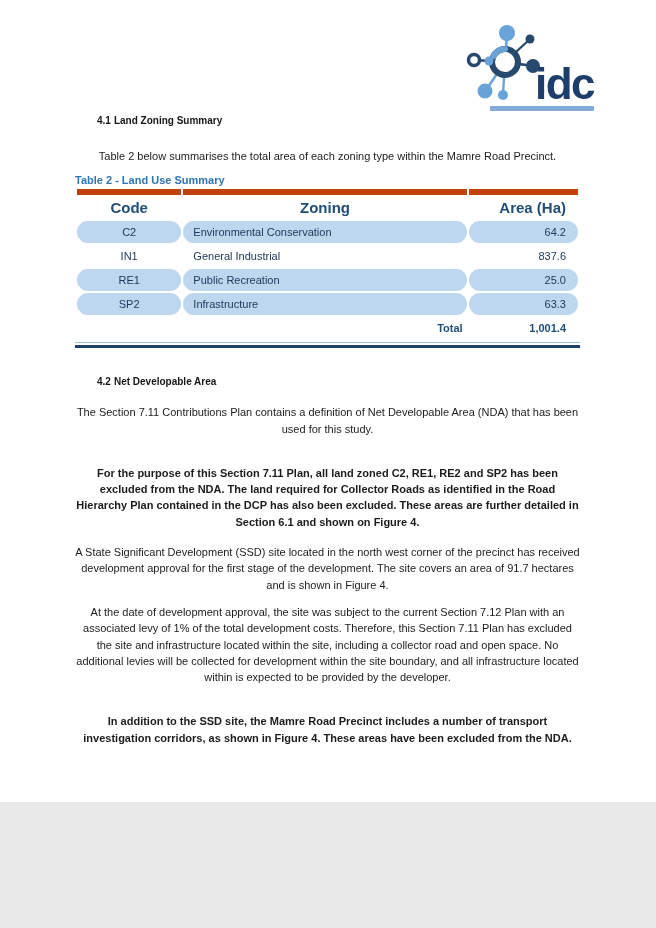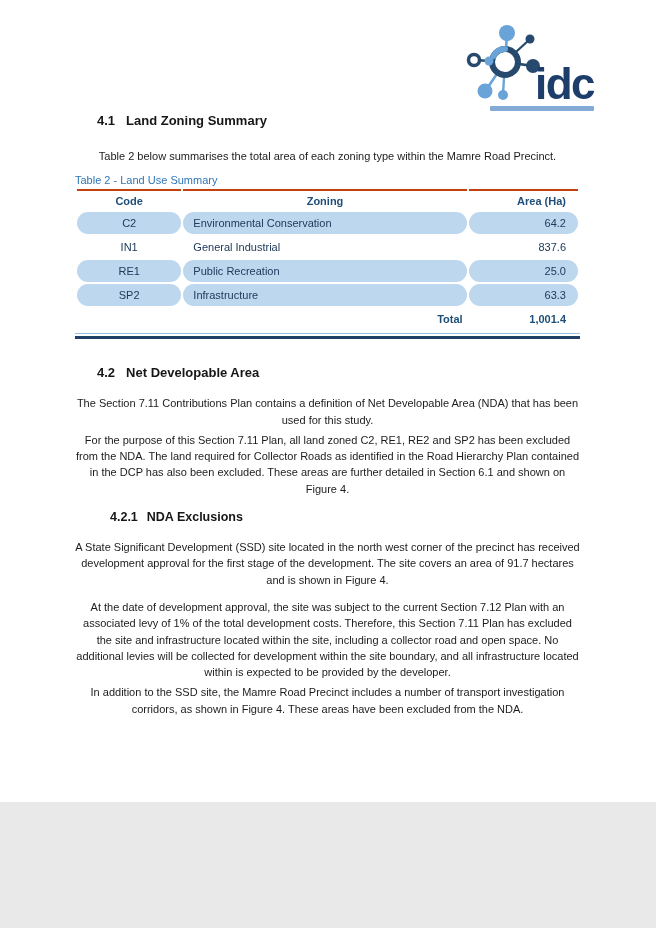--- a/index.html
+++ b/index.html
@@ -15,33 +15,33 @@
   }
   .content{position:absolute;left:75px;top:0;width:505px;}
 
   
   .logo{position:absolute;top:20px;right:62px;display:flex;flex-direction:column;align-items:flex-end;}
   .logo-row{display:flex;align-items:flex-end;}
   .logo-text{font-size:44px;line-height:0.82;color:#1d3e6b;font-weight:600;letter-spacing:-1.5px;margin-left:-8px;}
   .logo-tagline{width:104px;height:5px;background:#84abd6;margin-top:4px;border-radius:1px;}
 
   
-  .h1{display:flex;gap:11px;font-size:13px;font-weight:bold;color:#161616;line-height:16px;}
+  .h1{display:flex;gap:3px;font-size:10px;font-weight:bold;color:#161616;line-height:16px;}
   .h41{margin:113px 0 0 22px;}
   .h42{margin:26px 0 0 22px;}
   .h421{display:flex;gap:9px;font-size:12.5px;font-weight:bold;color:#161616;line-height:15px;margin:13px 0 0 35px;}
   .para{font-size:11px;line-height:16.3px;color:#1c1c1c;margin:0;text-align:center;}
-  .mt19{margin-top:19px;}.mt14{margin-top:14px;}.mt10{margin-top:4px;}.mt11{margin-top:11px;}
+  .mt19{margin-top:19px;}.mt14{margin-top:14px;}.mt10{margin-top:28px;font-weight:bold;}.mt11{margin-top:11px;}
 
   
-  .tbl-caption{margin-top:10px;font-size:11px;font-weight:normal;color:#2e75b5;}
+  .tbl-caption{margin-top:10px;font-size:11px;font-weight:bold;color:#2e75b5;}
   table.zoning{width:100%;border-collapse:separate;border-spacing:2px 2px;margin-top:1px;table-layout:fixed;}
   table.zoning th{
-    border-top:2px solid #c2410c;
-    font-size:11px;font-weight:bold;color:#1f4e79;
+    border-top:6px solid #c2410c;
+    font-size:15px;font-weight:bold;color:#1f4e79;
     padding:4px 6px 3px 6px;
   }
   table.zoning td{font-size:11px;color:#203a5c;padding:4px 6px;height:14px;border-radius:11px;}
   .col-code{width:21%;} .col-zone{width:57%;} .col-area{width:22%;}
   .cell-code{text-align:center;}
   .cell-zone{text-align:left;padding-left:10px !important;}
   .cell-area{text-align:right;padding-right:12px !important;}
   th.cell-area{text-align:right;}
   tr.band td{background:#bdd7ee;}
   tr.total td{font-weight:bold;color:#1f4e79;background:transparent;}
@@ -140,24 +140,20 @@
     <div class="table-bottom"></div>
 
     <div class="h1 h42">
       <span>4.2</span>
       <span>Net Developable Area</span>
     </div>
 
     <p class="para mt14">The Section 7.11 Contributions Plan contains a definition of Net Developable Area (NDA) that has been used for this study.</p>
     <p class="para mt10">For the purpose of this Section 7.11 Plan, all land zoned C2, RE1, RE2 and SP2 has been excluded from the NDA. The land required for Collector Roads as identified in the Road Hierarchy Plan contained in the DCP has also been excluded. These areas are further detailed in Section 6.1 and shown on Figure 4.</p>
 
-    <div class="h421">
-      <span>4.2.1</span>
-      <span>NDA Exclusions</span>
-    </div>
 
     <p class="para mt14">A State Significant Development (SSD) site located in the north west corner of the precinct has received development approval for the first stage of the development. The site covers an area of 91.7 hectares and is shown in Figure 4.</p>
     <p class="para mt11">At the date of development approval, the site was subject to the current Section 7.12 Plan with an associated levy of 1% of the total development costs. Therefore, this Section 7.11 Plan has excluded the site and infrastructure located within the site, including a collector road and open space. No additional levies will be collected for development within the site boundary, and all infrastructure located within is expected to be provided by the developer.</p>
     <p class="para mt10">In addition to the SSD site, the Mamre Road Precinct includes a number of transport investigation corridors, as shown in Figure 4. These areas have been excluded from the NDA.</p>
 
   </div>
 
   <div class="footer">
     <div class="footer-text">Mamre Road Section 7.11 Plan Background Report – Amendment 1</div>
     <div class="footer-page">10</div>

